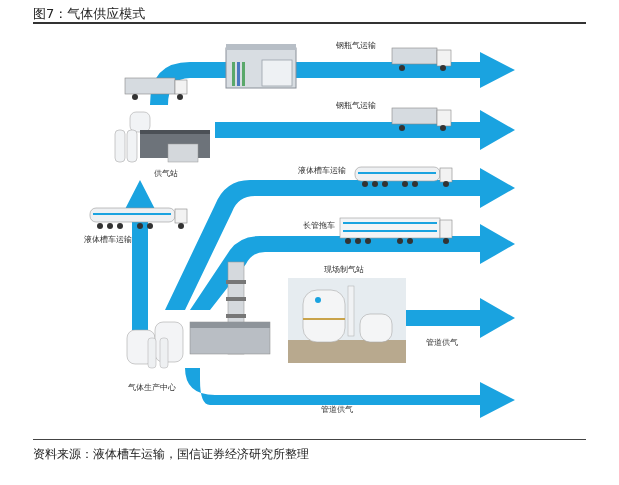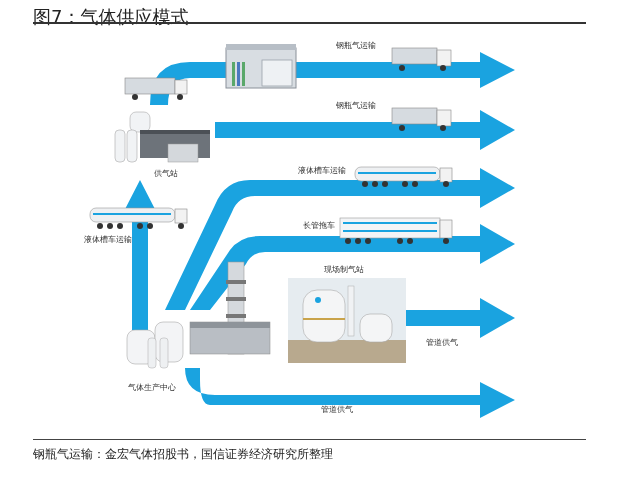--- a/index.html
+++ b/index.html
@@ -1,18 +1,18 @@
 <!DOCTYPE html>
 <html><head>
 <meta charset="utf-8">
 <style>
   html, body { margin:0; padding:0; background:#fff; }
   body { width:619px; height:485px; position:relative; overflow:hidden;
          font-family:"DejaVu Sans", sans-serif; color:#222; }
-  .title { position:absolute; left:33px; top:5px; font-size:18px; color:#222; }
+  .title { position:absolute; left:33px; top:5px; font-size:13px; color:#222; }
   .rule-top { position:absolute; left:33px; top:22px; width:553px; height:2px; background:#333; }
   .rule-bottom { position:absolute; left:33px; top:439px; width:553px; height:1px; background:#444; }
   .source { position:absolute; left:33px; top:446px; font-size:12px; color:#222; }
   svg { position:absolute; left:0; top:0; }
   .lbl { font-size:8px; fill:#333; font-family:"DejaVu Sans", sans-serif; }
 </style>
 </head>
 <body>
 
 <div class="title">图7：气体供应模式</div>
@@ -150,13 +150,13 @@
   <text class="lbl" x="303" y="228">长管拖车</text>
   <text class="lbl" x="426" y="345">管道供气</text>
   <text class="lbl" x="321" y="412">管道供气</text>
   <text class="lbl" x="84" y="242">液体槽车运输</text>
   <text class="lbl" x="154" y="176">供气站</text>
   <text class="lbl" x="324" y="272">现场制气站</text>
   <text class="lbl" x="128" y="390">气体生产中心</text>
 </svg>
 
 <div class="rule-bottom"></div>
-<div class="source">钢瓶气运输：金宏气体招股书，国信证券经济研究所整理</div>
+<div class="source">资料来源：液体槽车运输，国信证券经济研究所整理</div>
 
 </body></html>

